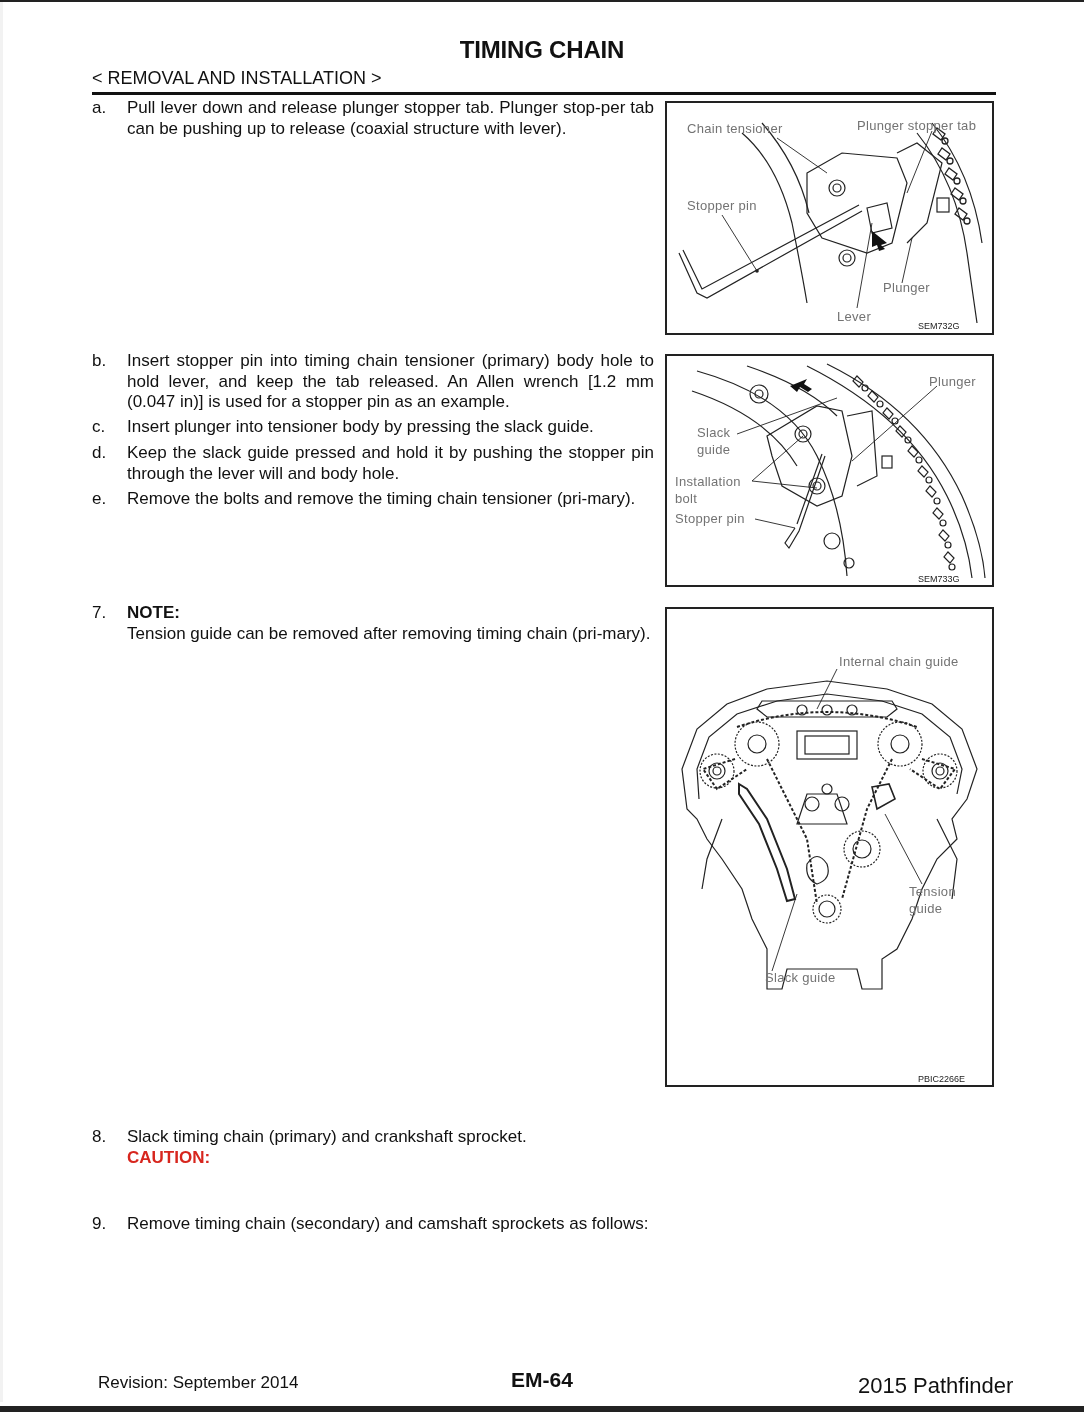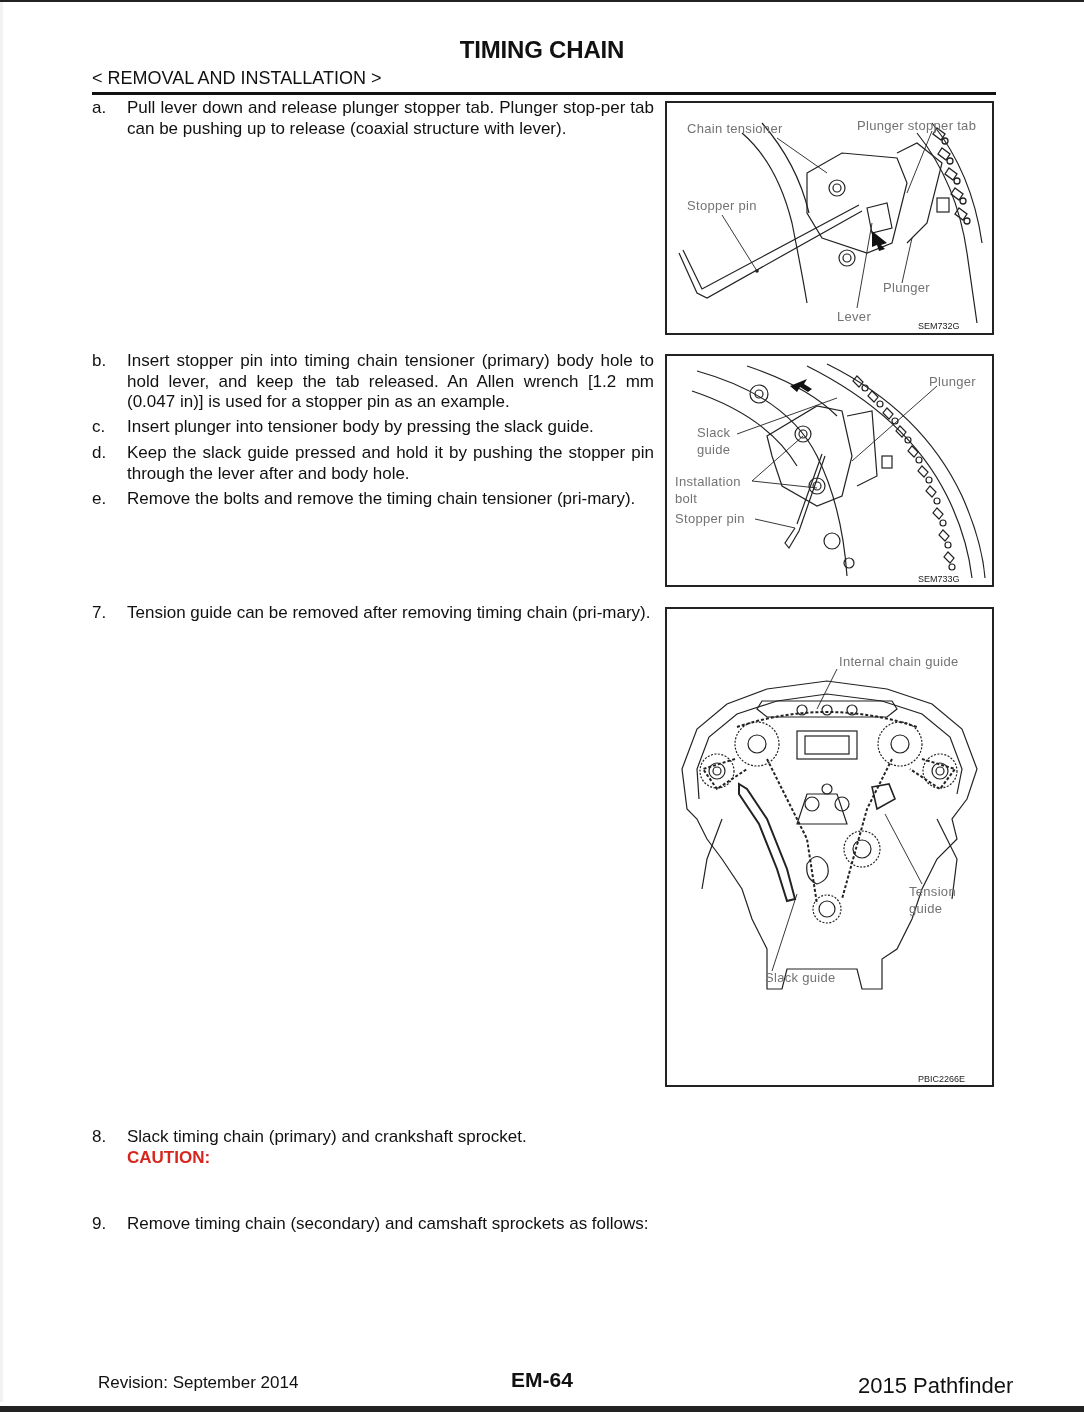--- a/index.html
+++ b/index.html
@@ -104,21 +104,21 @@
 <div class="step" style="top:351px;">
   <span class="lbl">b.</span>
   <div class="txt">Insert stopper pin into timing chain tensioner (primary) body hole to hold lever, and keep the tab released. An Allen wrench [1.2 mm (0.047 in)] is used for a stopper pin as an example.</div>
 </div>
 <div class="step" style="top:417px;">
   <span class="lbl">c.</span>
   <div class="txt">Insert plunger into tensioner body by pressing the slack guide.</div>
 </div>
 <div class="step" style="top:443px;">
   <span class="lbl">d.</span>
-  <div class="txt">Keep the slack guide pressed and hold it by pushing the stopper pin through the lever after and body hole.</div>
+  <div class="txt">Keep the slack guide pressed and hold it by pushing the stopper pin through the lever will and body hole.</div>
 </div>
 <div class="step" style="top:489px;">
   <span class="lbl">e.</span>
   <div class="txt">Remove the bolts and remove the timing chain tensioner (pri-mary).</div>
 </div>
 
 <div class="figure" style="left:665px; top:354px; width:325px; height:229px;">
   <svg width="325" height="229" viewBox="0 0 325 229">
     <g fill="none" stroke="#222" stroke-width="1.2">
       <path d="M30 15 Q120 40 150 100 Q175 150 180 220"></path>
@@ -176,20 +176,21 @@
   <span class="fig-label" style="left:30px; top:86px;">guide</span>
   <span class="fig-label" style="left:8px; top:118px;">Installation</span>
   <span class="fig-label" style="left:8px; top:135px;">bolt</span>
   <span class="fig-label" style="left:8px; top:155px;">Stopper pin</span>
   <span class="fig-code" style="left:251px; top:218px;">SEM733G</span>
 </div>
 
 <div class="step" style="top:603px;">
   <span class="lbl">7.</span>
   <div class="txt">
+    <div class="note-h">NOTE:</div>
     <div>Tension guide can be removed after removing timing chain (pri-mary).</div>
   </div>
 </div>
 
 <div class="figure" style="left:665px; top:607px; width:325px; height:476px;">
   <svg width="325" height="476" viewBox="0 0 325 476">
     <g fill="none" stroke="#222" stroke-width="1.2">
       <path d="M20 200 L15 160 L30 120 L60 95 L100 80 L160 72 L220 80 L265 95 L295 120 L310 160 L300 190 L285 210 L290 230 L270 250 L255 280 L245 310 L230 340 L215 350 L215 380 L195 380 L190 360 L120 360 L115 380 L100 380 L100 340 L85 310 L75 280 L55 250 L40 230 L30 210 Z"></path>
       <path d="M32 190 L30 160 L42 128 L70 105 L110 92 L160 85 L215 92 L255 105 L283 128 L295 160 L290 185"></path>
       <path d="M90 100 L95 92 L225 92 L230 100 L220 108 L100 108 Z"></path>

